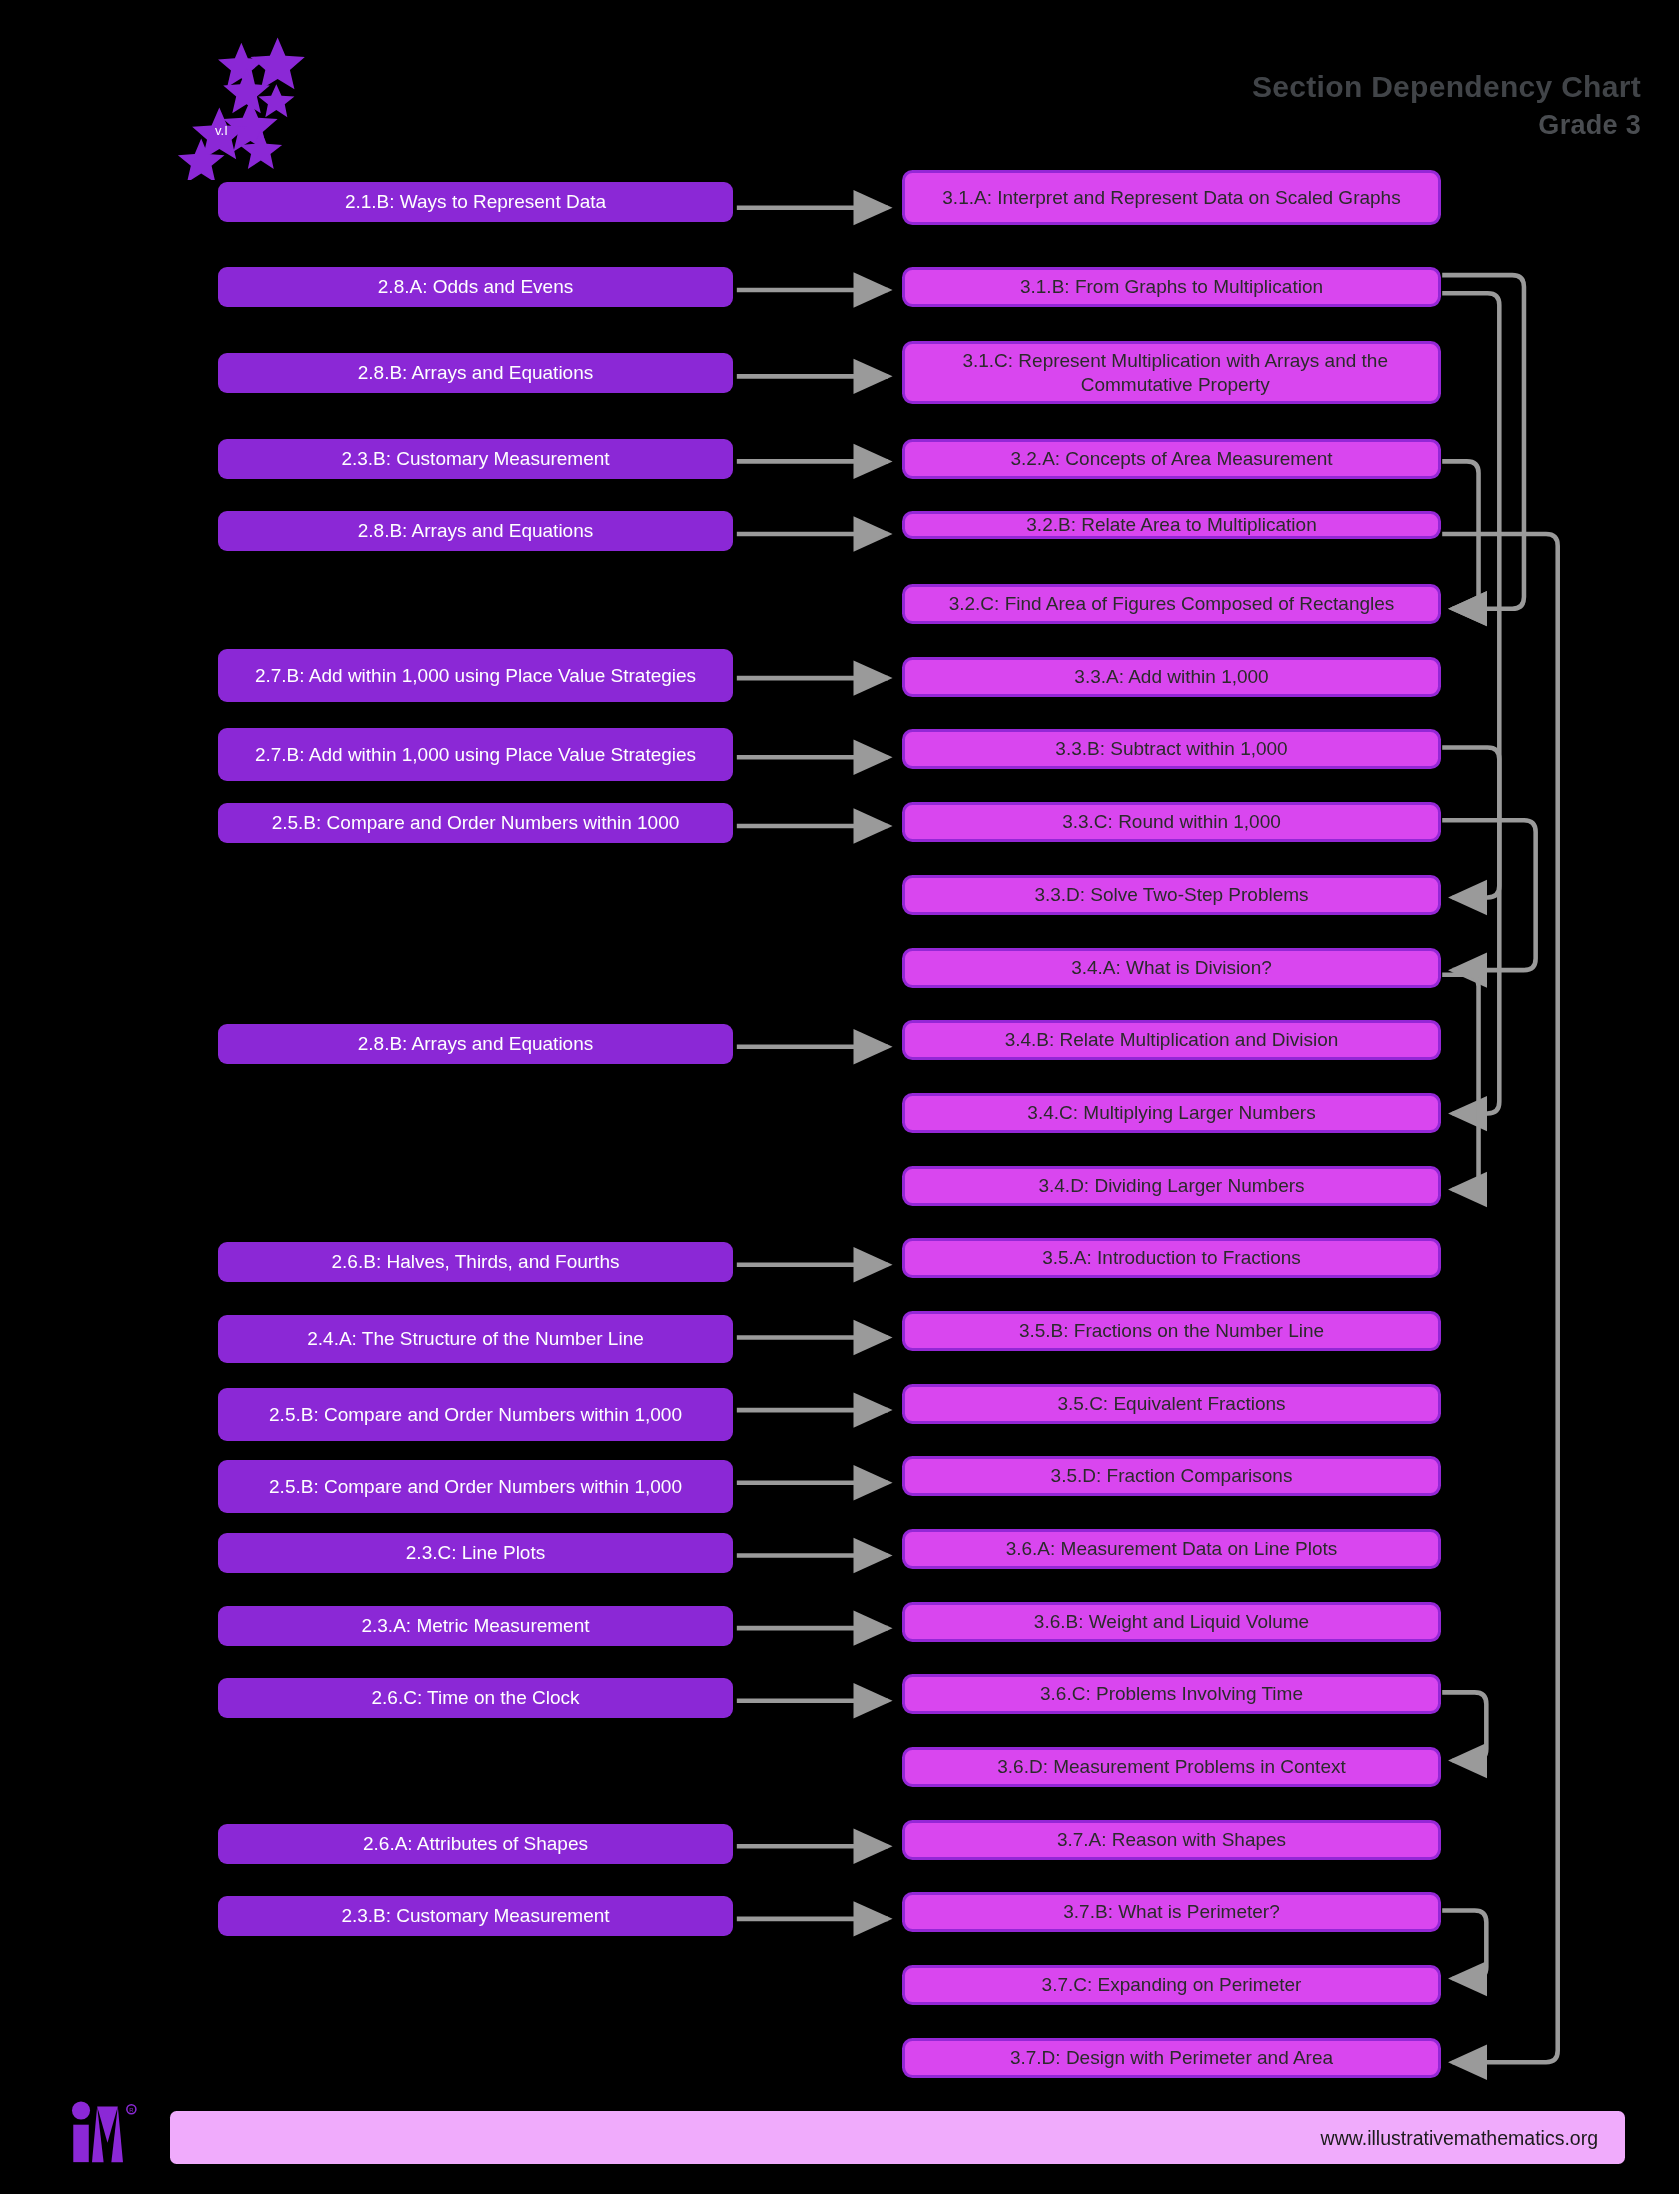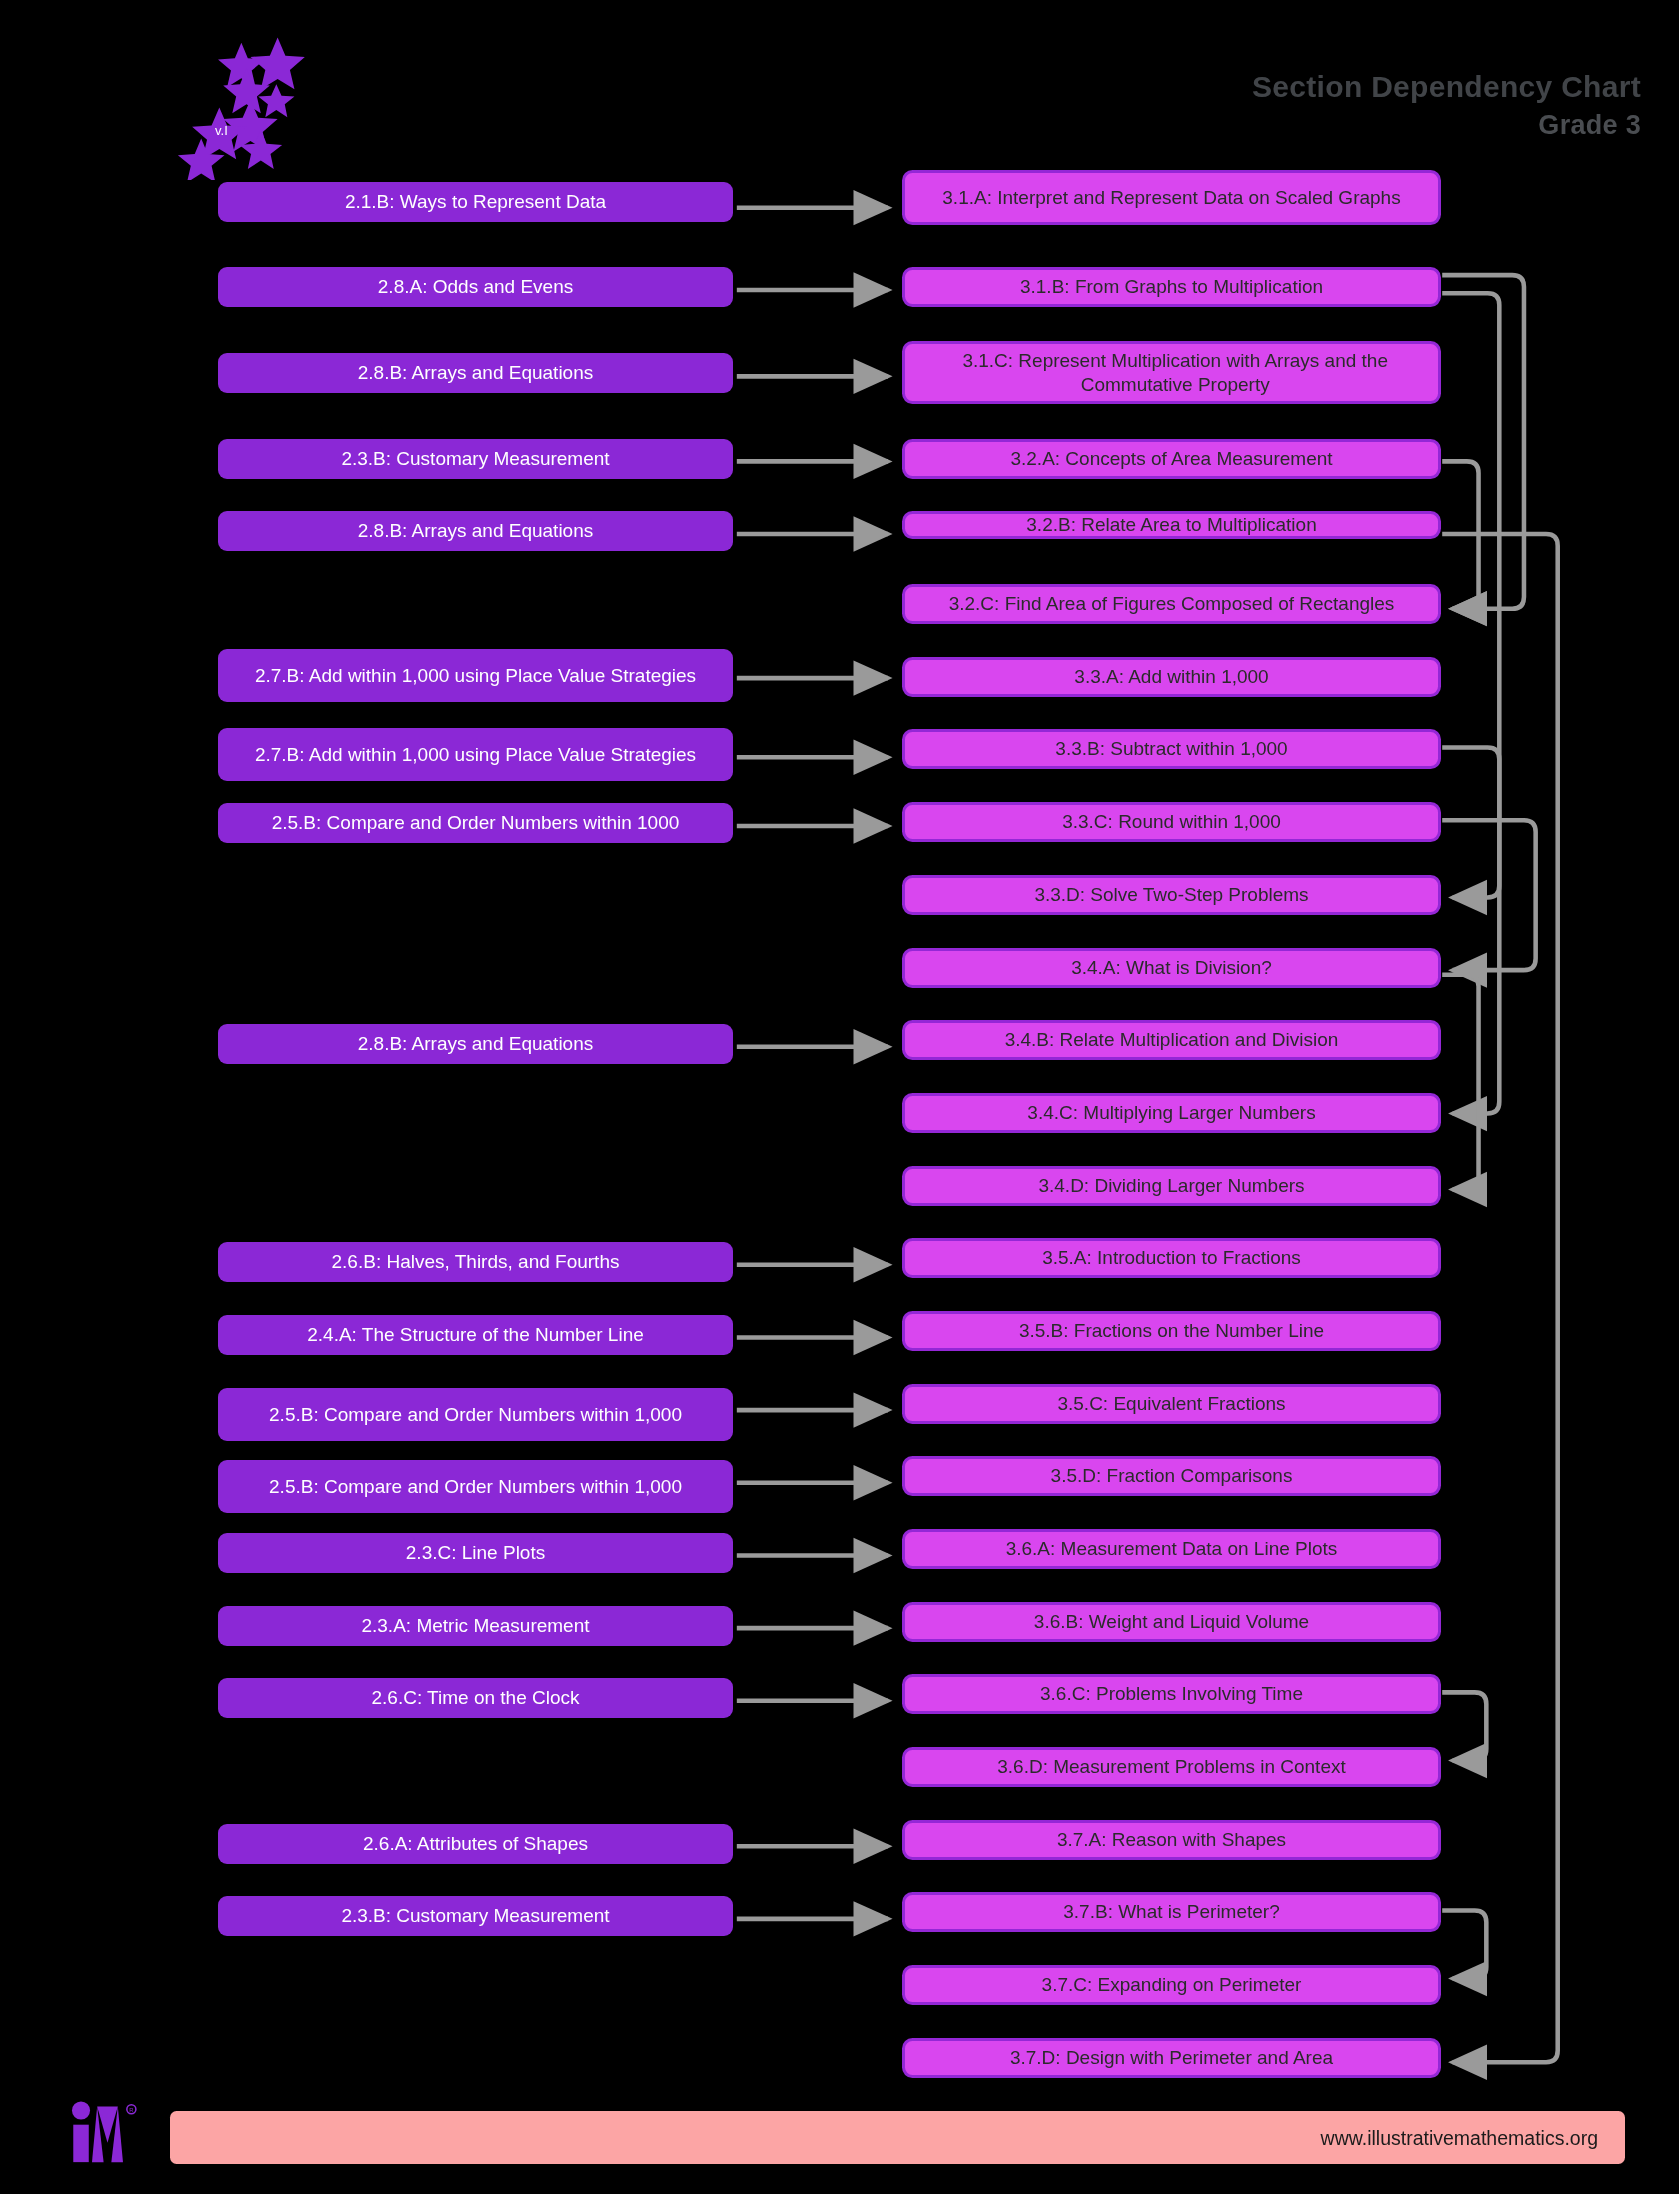--- a/index.html
+++ b/index.html
@@ -13,21 +13,21 @@
   #hdr-sub{top:110px;font-size:27px;color:#4a4d51;}
 
   .node{position:absolute;box-sizing:border-box;display:flex;align-items:center;
         justify-content:center;text-align:center;line-height:1.22;}
   .src{background:#8e2de2;background:#8b28d6;color:#fff;border-radius:9px;
        font-size:19px;left:218px;width:515px;padding:17px 17px;}
   .dst{background:#d946ef;color:#2b2b2b;border:3.9px solid #9427d6;border-radius:10.4px;
        font-size:19px;left:902px;width:539px;padding:3.9px 15.6px;}
 
   #footer-bar{position:absolute;left:170px;top:2111px;width:1455px;height:53px;
-              background:#fca5a5;border-radius:6.5px;}
+              background:#f0abfc;border-radius:6.5px;}
   #footer-url{position:absolute;right:27px;top:15.6px;font-size:19.5px;color:#1b1b1b;}
   #logo{position:absolute;left:70px;top:2095px;width:84px;height:71px;}
   #stars{position:absolute;left:174px;top:31px;width:136px;height:149px;}
   #ver{position:absolute;left:215px;top:123px;color:#fff;font-size:13px;}
 </style>
 </head>
 <body>
 
 <div id="canvas">
 
@@ -90,21 +90,21 @@
       <div class="node src" style="top: 182px; height: 40px;">2.1.B: Ways to Represent Data</div>
       <div class="node src" style="top: 267px; height: 40px;">2.8.A: Odds and Evens</div>
       <div class="node src" style="top: 353px; height: 40px;">2.8.B: Arrays and Equations</div>
       <div class="node src" style="top: 439px; height: 40px;">2.3.B: Customary Measurement</div>
       <div class="node src" style="top: 511px; height: 40px;">2.8.B: Arrays and Equations</div>
       <div class="node src" style="top: 649px; height: 53px;">2.7.B: Add within 1,000 using Place Value Strategies</div>
       <div class="node src" style="top: 728px; height: 53px;">2.7.B: Add within 1,000 using Place Value Strategies</div>
       <div class="node src" style="top: 803px; height: 40px;">2.5.B: Compare and Order Numbers within 1000</div>
       <div class="node src" style="top: 1024px; height: 40px;">2.8.B: Arrays and Equations</div>
       <div class="node src" style="top: 1242px; height: 40px;">2.6.B: Halves, Thirds, and Fourths</div>
-      <div class="node src" style="top: 1315px; height: 40px;">2.4.A: The Structure of the Number Line</div>
+      <div class="node src" style="top: 1315px; height: 48px;">2.4.A: The Structure of the Number Line</div>
       <div class="node src" style="top: 1388px; height: 53px;">2.5.B: Compare and Order Numbers within 1,000</div>
       <div class="node src" style="top: 1460px; height: 53px;">2.5.B: Compare and Order Numbers within 1,000</div>
       <div class="node src" style="top: 1533px; height: 40px;">2.3.C: Line Plots</div>
       <div class="node src" style="top: 1606px; height: 40px;">2.3.A: Metric Measurement</div>
       <div class="node src" style="top: 1678px; height: 40px;">2.6.C: Time on the Clock</div>
       <div class="node src" style="top: 1824px; height: 40px;">2.6.A: Attributes of Shapes</div>
       <div class="node src" style="top: 1896px; height: 40px;">2.3.B: Customary Measurement</div>
     </div>
   <div id="nodes-dst">
       <div class="node dst" style="top: 170px; height: 55px;">3.1.A: Interpret and Represent Data on Scaled Graphs</div>

